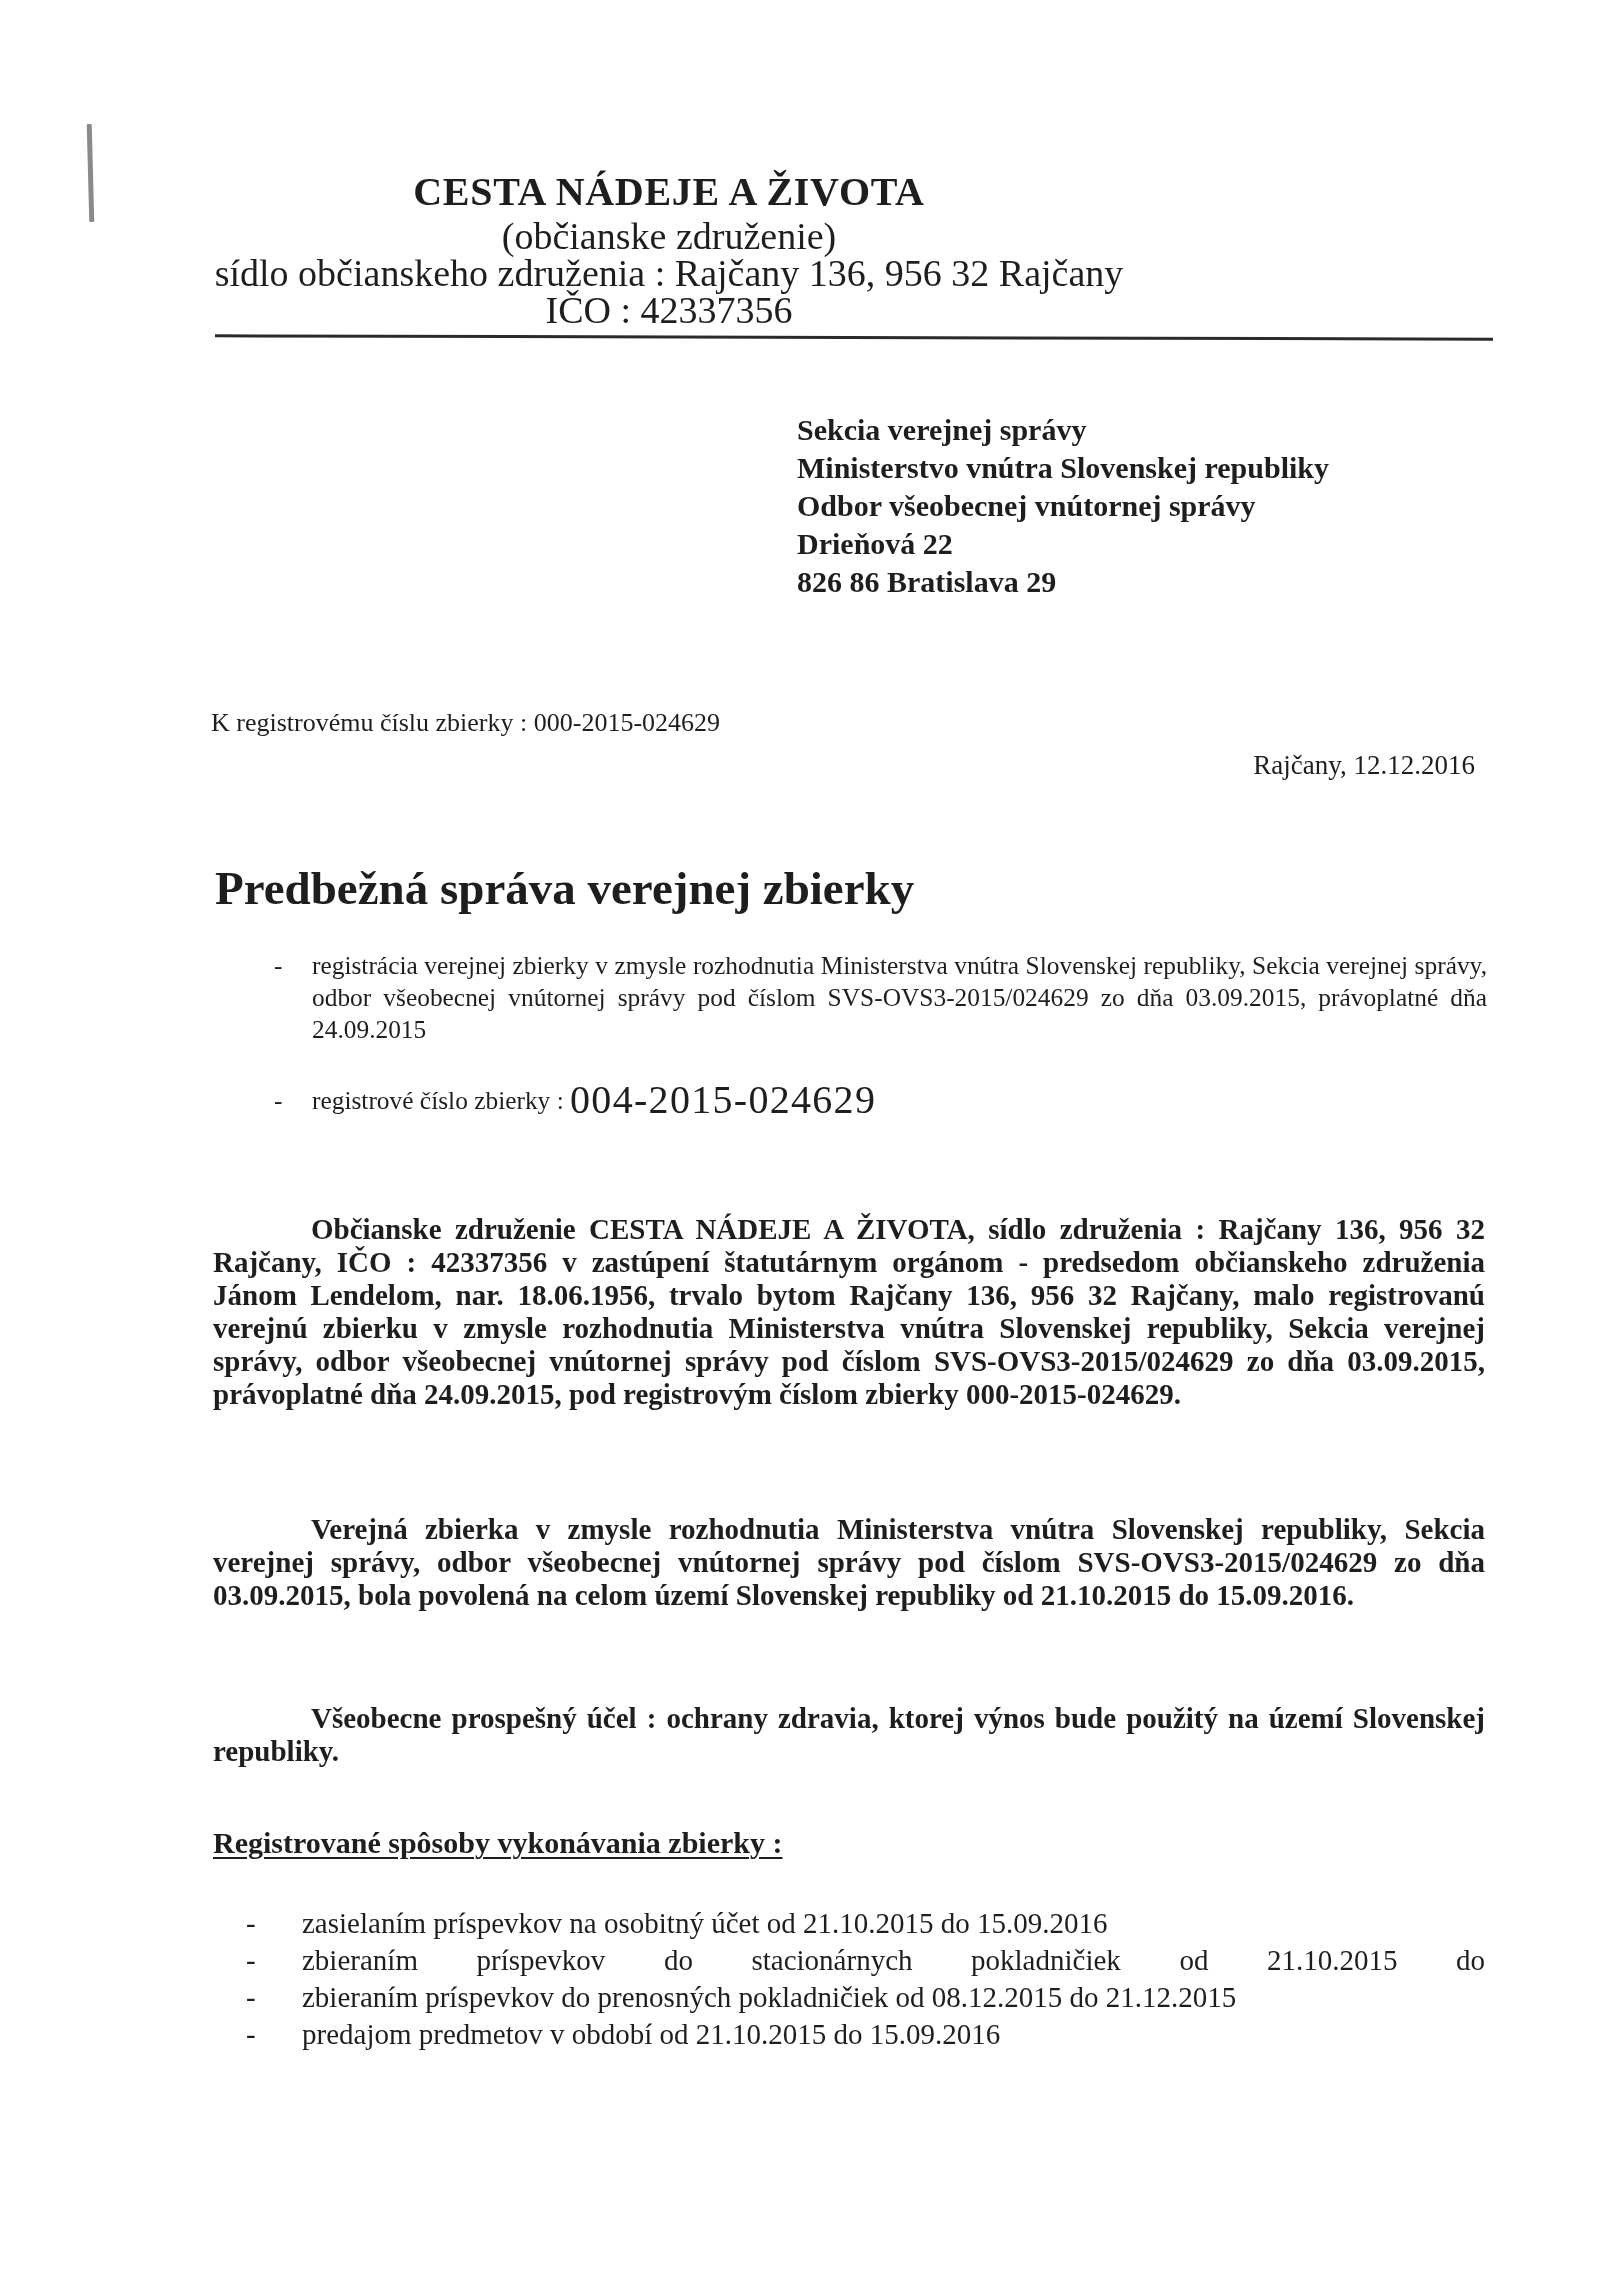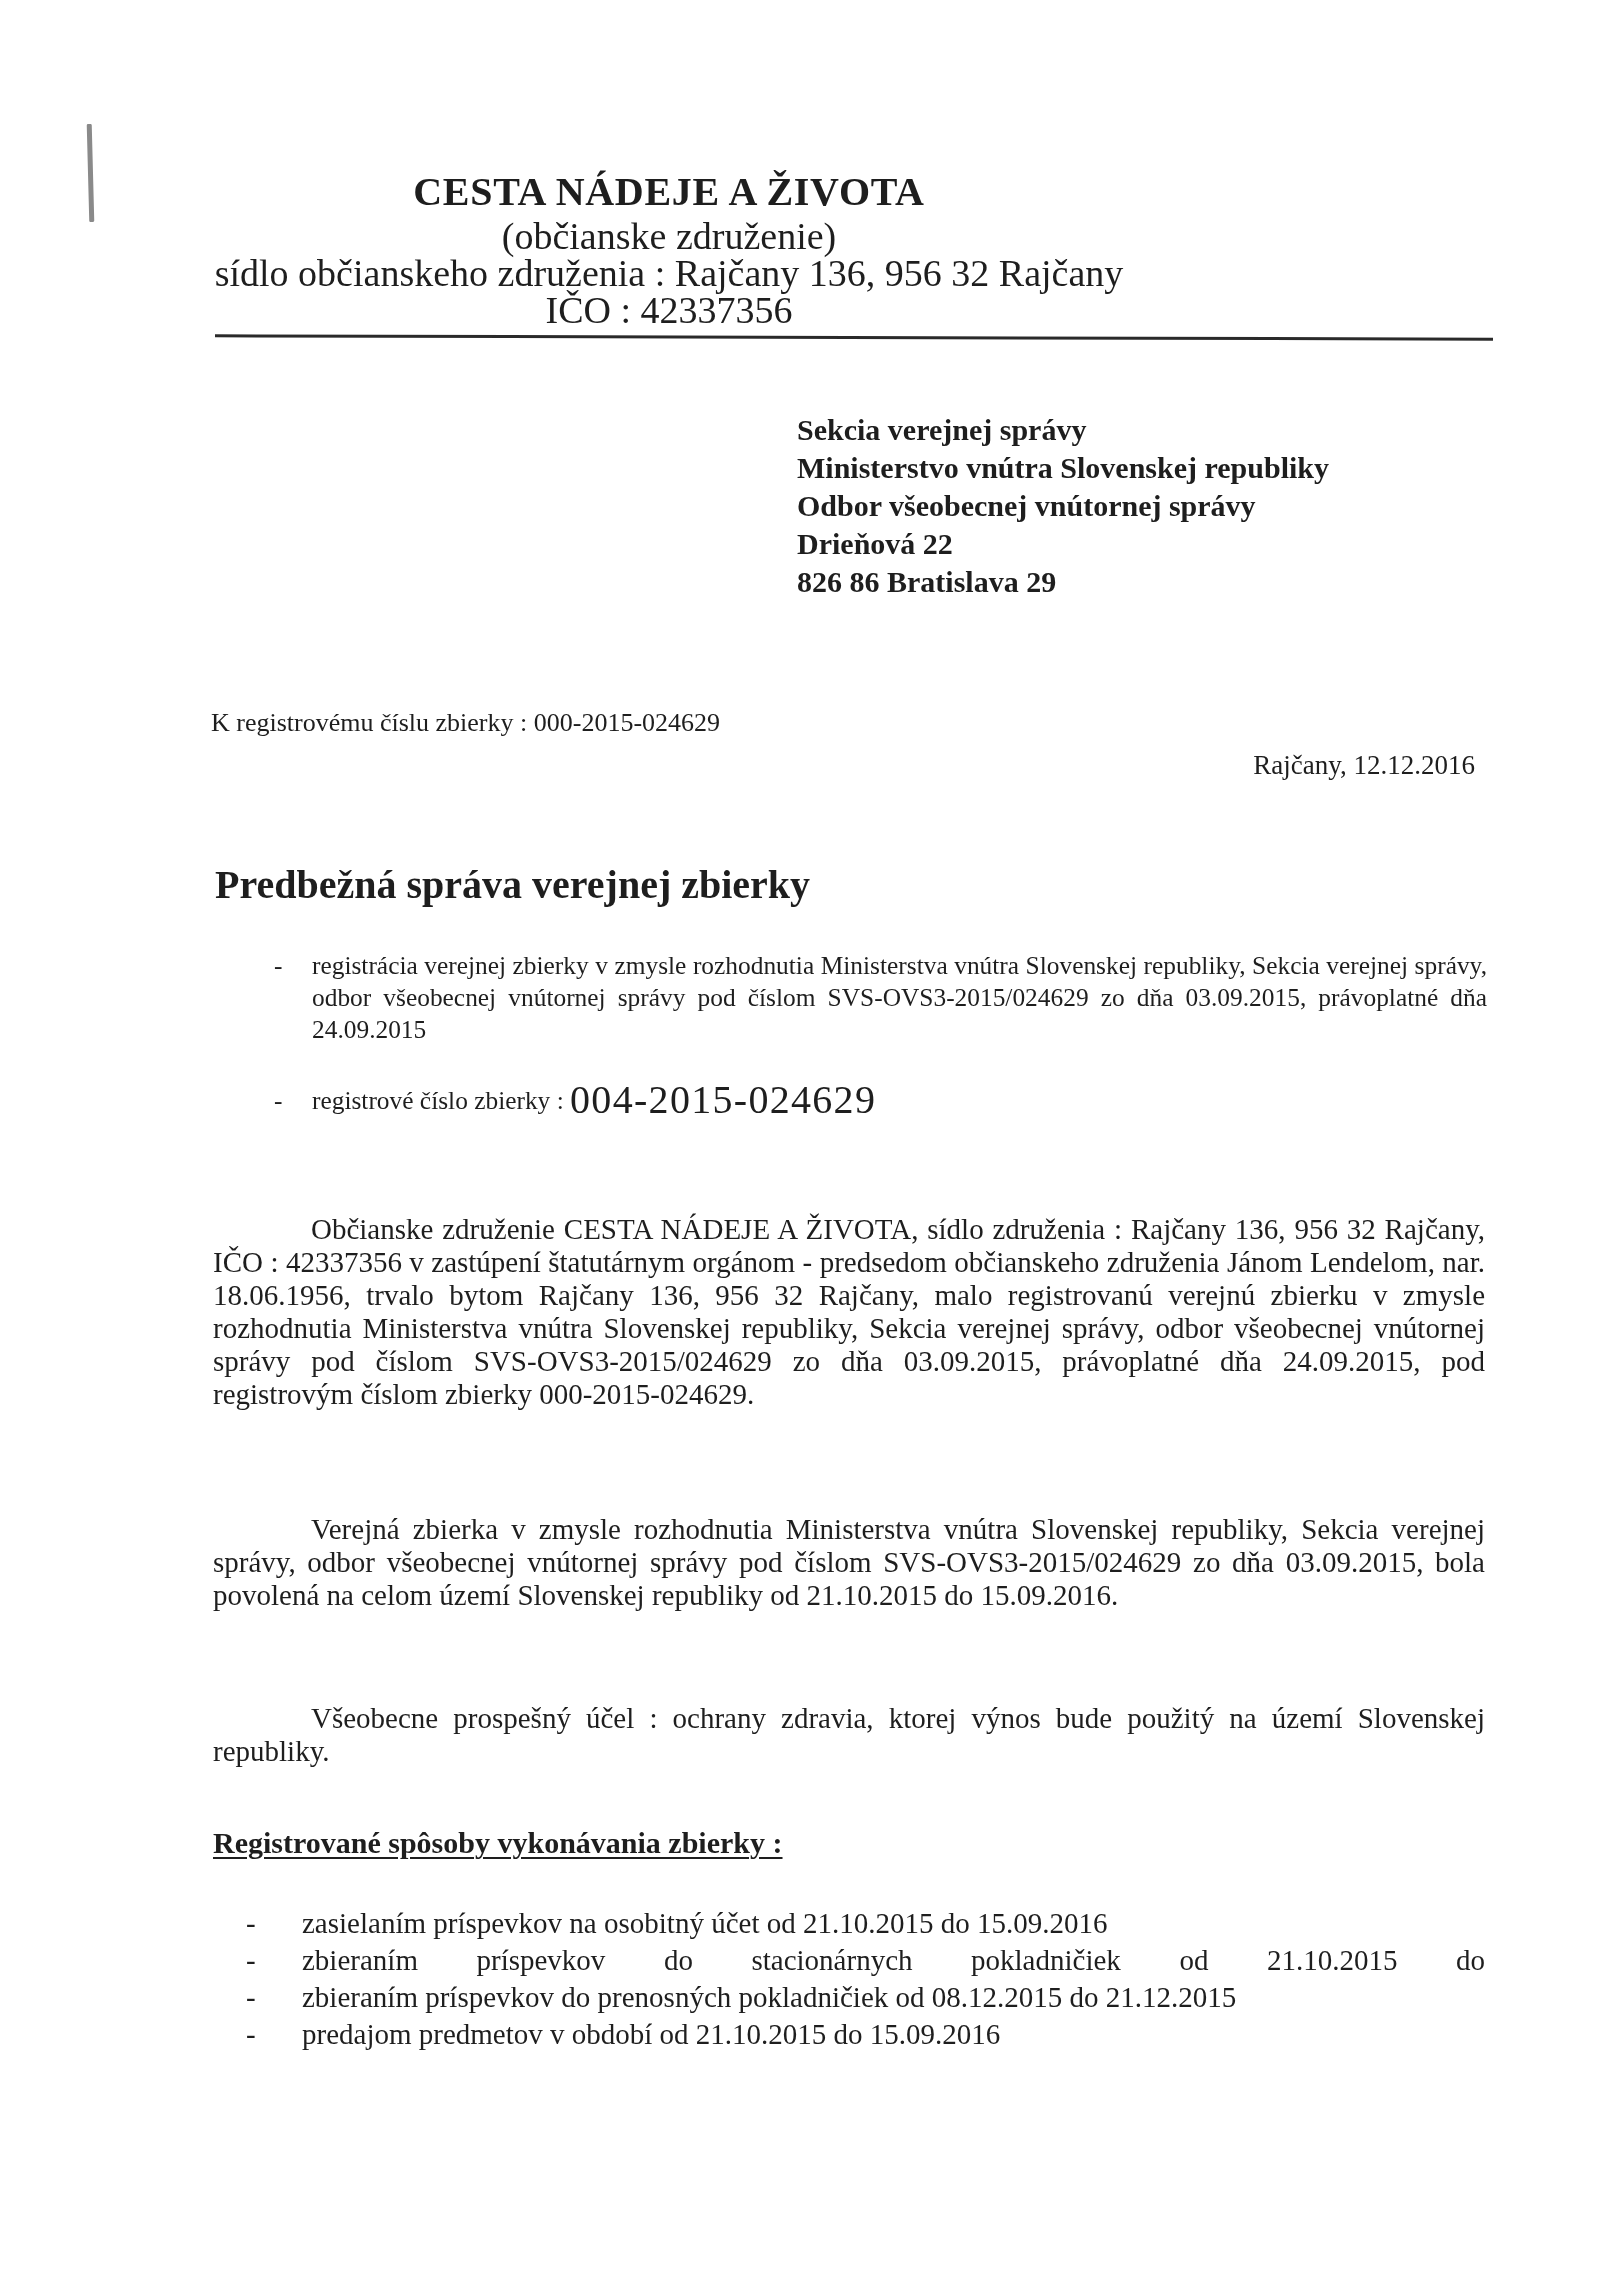--- a/index.html
+++ b/index.html
@@ -21,30 +21,30 @@
   }
   .recipient {
     position: absolute; left: 797px; top: 411px;
     font-size: 30px; font-weight: bold; line-height: 38px;
   }
   .recipient div { white-space: nowrap; }
   .ref-line { position: absolute; left: 211px; top: 708px; font-size: 26px; white-space: nowrap; }
   .date-line { position: absolute; right: 142px; top: 750px; font-size: 27px; white-space: nowrap; text-align: center; }
   .doc-title {
     position: absolute; left: 215px; top: 861px;
-    font-size: 40px; font-weight: bold; white-space: nowrap;
+    font-size: 47px; font-weight: bold; white-space: nowrap;
   }
   .bullets1 { position: absolute; left: 274px; top: 949px; width: 1213px; font-size: 25.4px; line-height: 32px; }
   .bullet-item { position: relative; padding-left: 38px; text-align: justify; text-align-last: left; }
   .bullet-item .dash { position: absolute; left: 0; top: 0; }
   .bullet-item + .bullet-item { margin-top: 39px; }
   .regnum-big { font-size: 40px; letter-spacing: 1.3px; vertical-align: -3.9px; }
   .para {
     position: absolute; left: 213px; width: 1272px; font-size: 29px; line-height: 33px;
-    text-align: justify; text-indent: 98px;
+    text-align: justify; text-indent: 98px; font-weight: bold;
   }
   .p1 { top: 1213px; }
   .p2 { top: 1513px; }
   .p3 { top: 1702px; }
   .methods-heading {
     position: absolute; left: 213px; top: 1826px; font-size: 30px; font-weight: bold;
     text-decoration: underline; text-decoration-thickness: 2px; text-underline-offset: 3.9px; white-space: nowrap;
   }
   .methods { position: absolute; left: 213px; top: 1907px; width: 1272px; font-size: 29px; line-height: 33px; }
   .method-item { position: relative; padding-left: 89px; text-align: justify; text-align-last: justify; }

